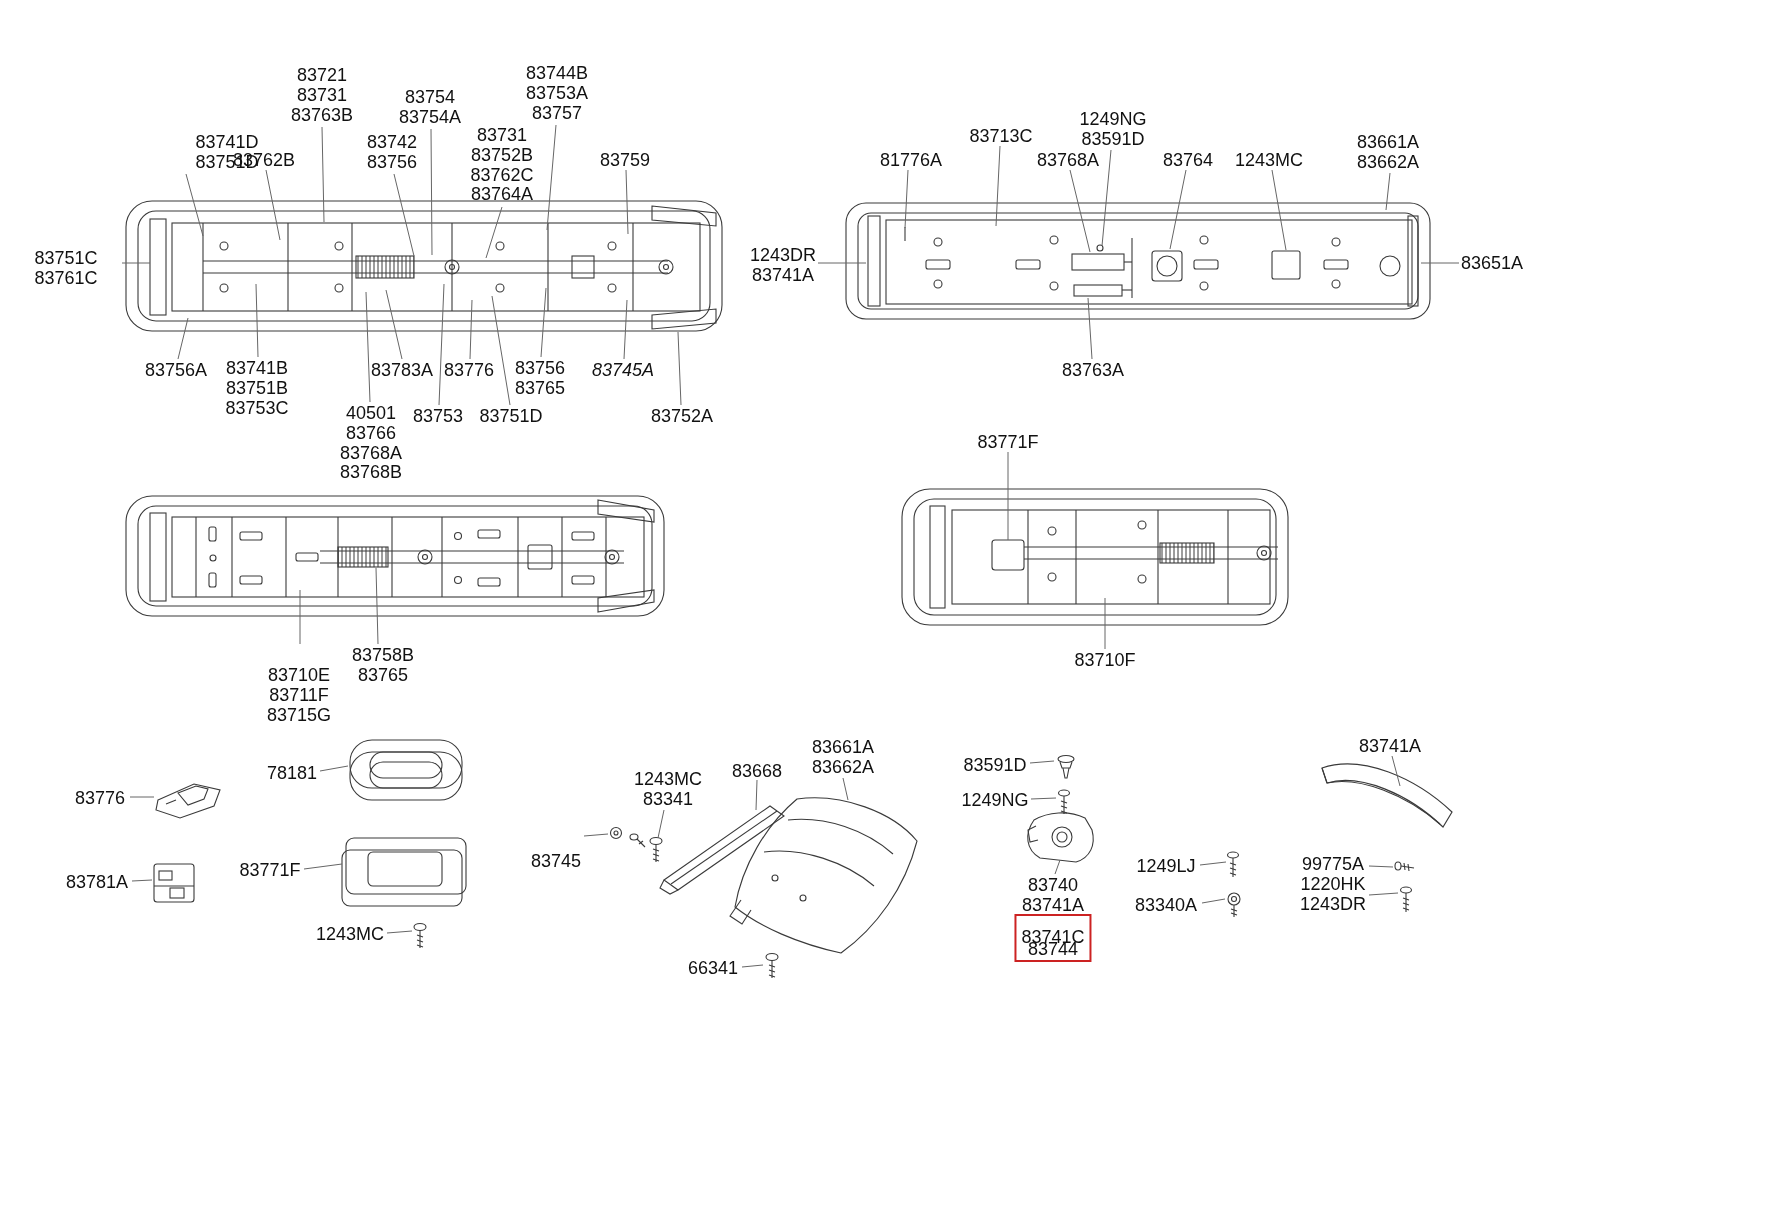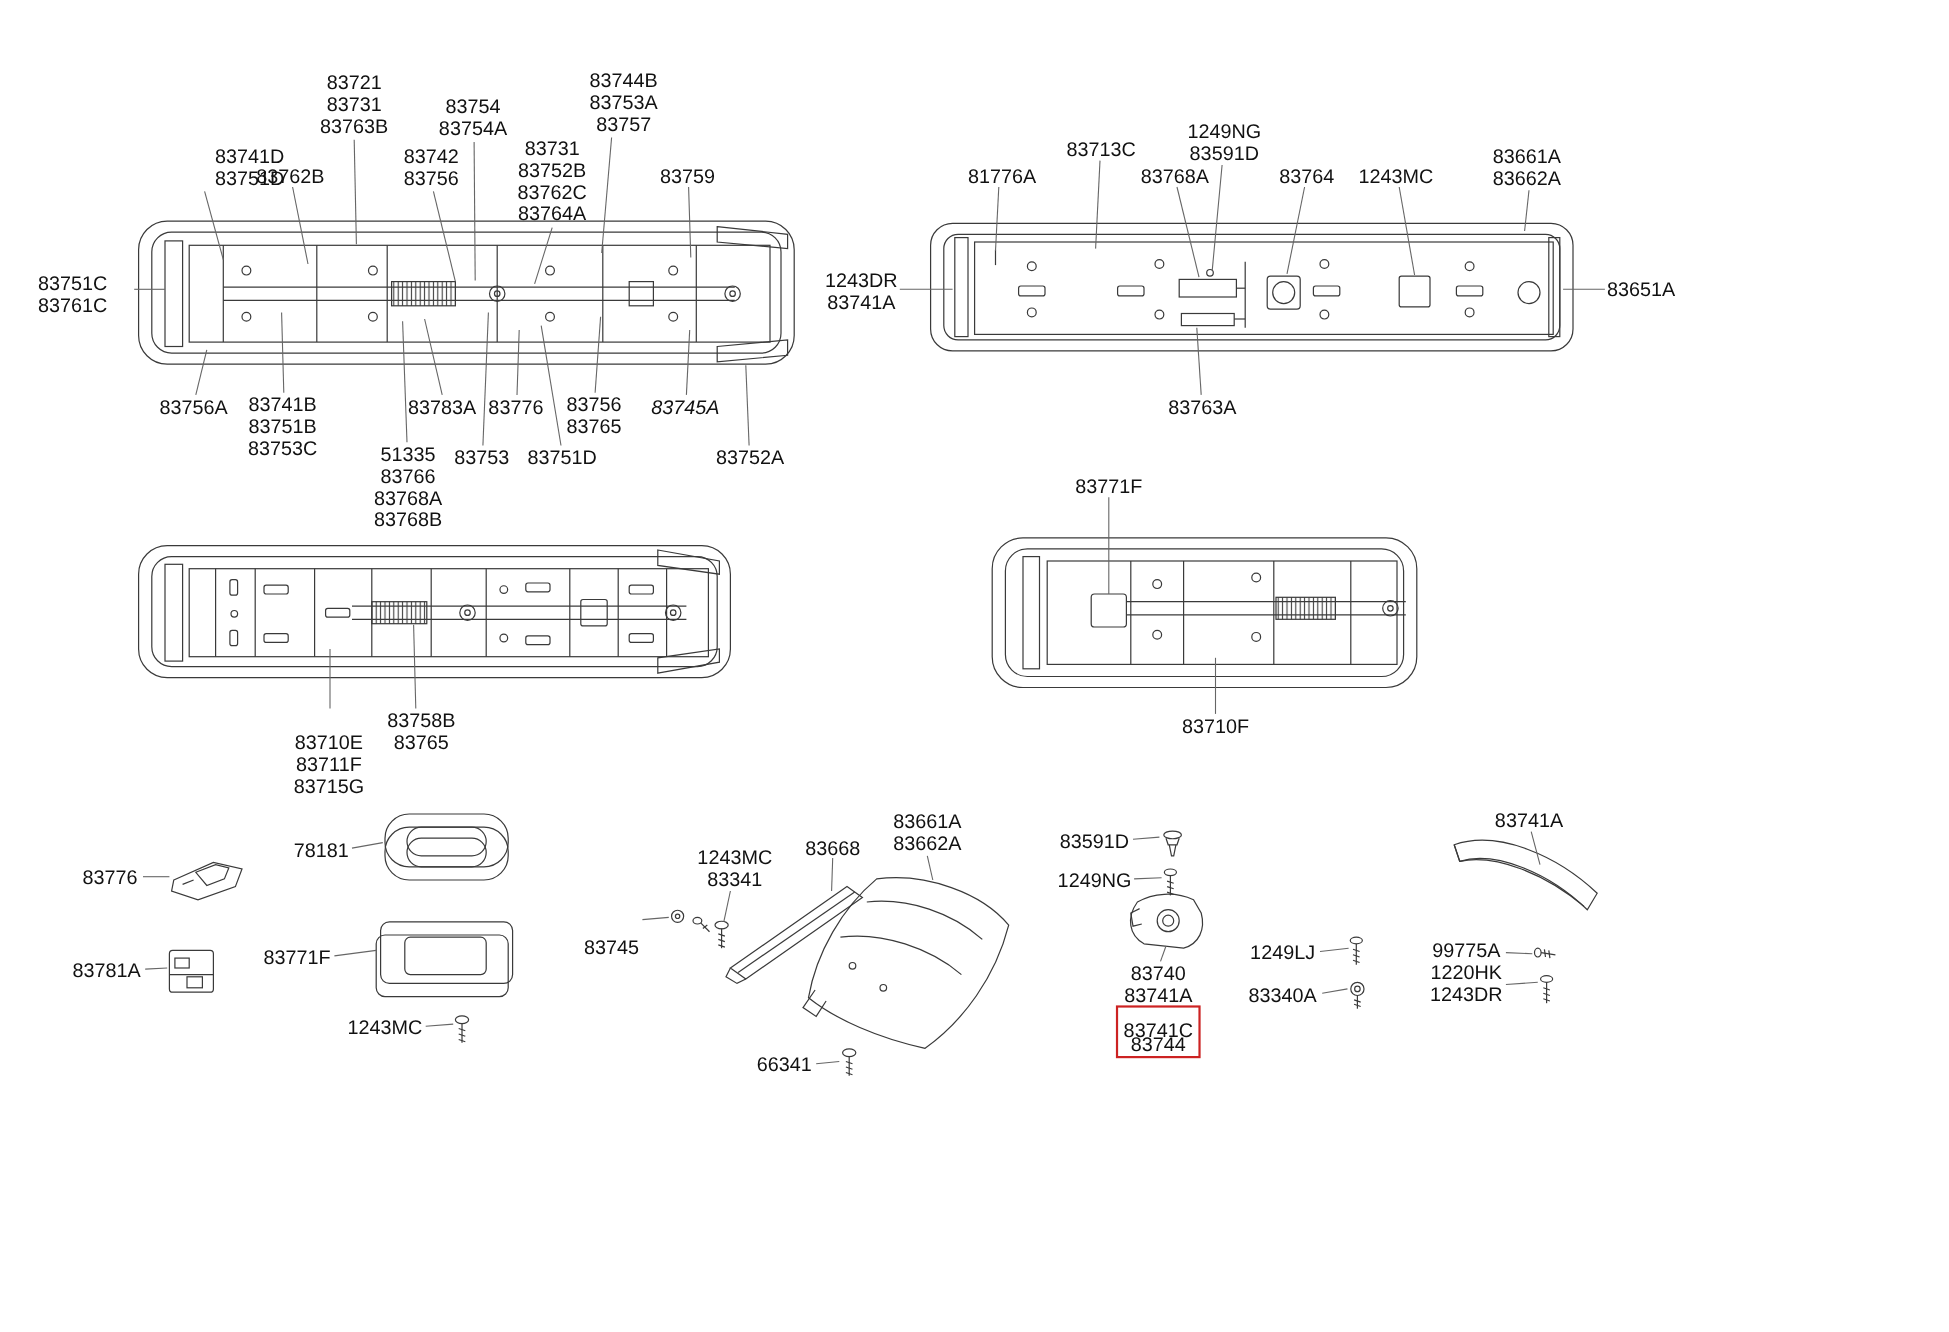--- a/index.html
+++ b/index.html
@@ -350,21 +350,21 @@
       <line x1="1369" y1="895" x2="1398" y2="893"></line>
     </g>
   </svg>
 
   <div class="labels-layer">
       <div class="part-label" style="left: 322px; top: 66px;">83721
 83731
 83763B</div>
       <div class="part-label" style="left: 430px; top: 88px;">83754
 83754A</div>
-      <div class="part-label" style="left: 557px; top: 64px; margin-left: 10px;">83744B
+      <div class="part-label" style="left: 557px; top: 64px;">83744B
 83753A
 83757</div>
       <div class="part-label" style="left: 183px; top: 133px; margin-left: 44px;">83741D
 83751D</div>
       <div class="part-label" style="left: 264px; top: 151px;">83762B</div>
       <div class="part-label" style="left: 392px; top: 133px;">83742
 83756</div>
       <div class="part-label" style="left: 502px; top: 126px;">83731
 83752B
 83762C
@@ -374,21 +374,21 @@
 83761C</div>
       <div class="part-label" style="left: 176px; top: 361px;">83756A</div>
       <div class="part-label" style="left: 257px; top: 359px;">83741B
 83751B
 83753C</div>
       <div class="part-label" style="left: 402px; top: 361px;">83783A</div>
       <div class="part-label" style="left: 469px; top: 361px;">83776</div>
       <div class="part-label" style="left: 540px; top: 359px;">83756
 83765</div>
       <div class="part-label" style="left: 623px; top: 361px; font-style: italic;">83745A</div>
-      <div class="part-label" style="left: 371px; top: 404px;">51335
+      <div class="part-label" style="left: 371px; top: 404px;">40501
 83766
 83768A
 83768B</div>
       <div class="part-label" style="left: 438px; top: 407px;">83753</div>
       <div class="part-label" style="left: 511px; top: 407px;">83751D</div>
       <div class="part-label" style="left: 682px; top: 407px;">83752A</div>
       <div class="part-label" style="left: 911px; top: 151px;">81776A</div>
       <div class="part-label" style="left: 1001px; top: 127px;">83713C</div>
       <div class="part-label" style="left: 1113px; top: 110px;">1249NG
 83591D</div>

